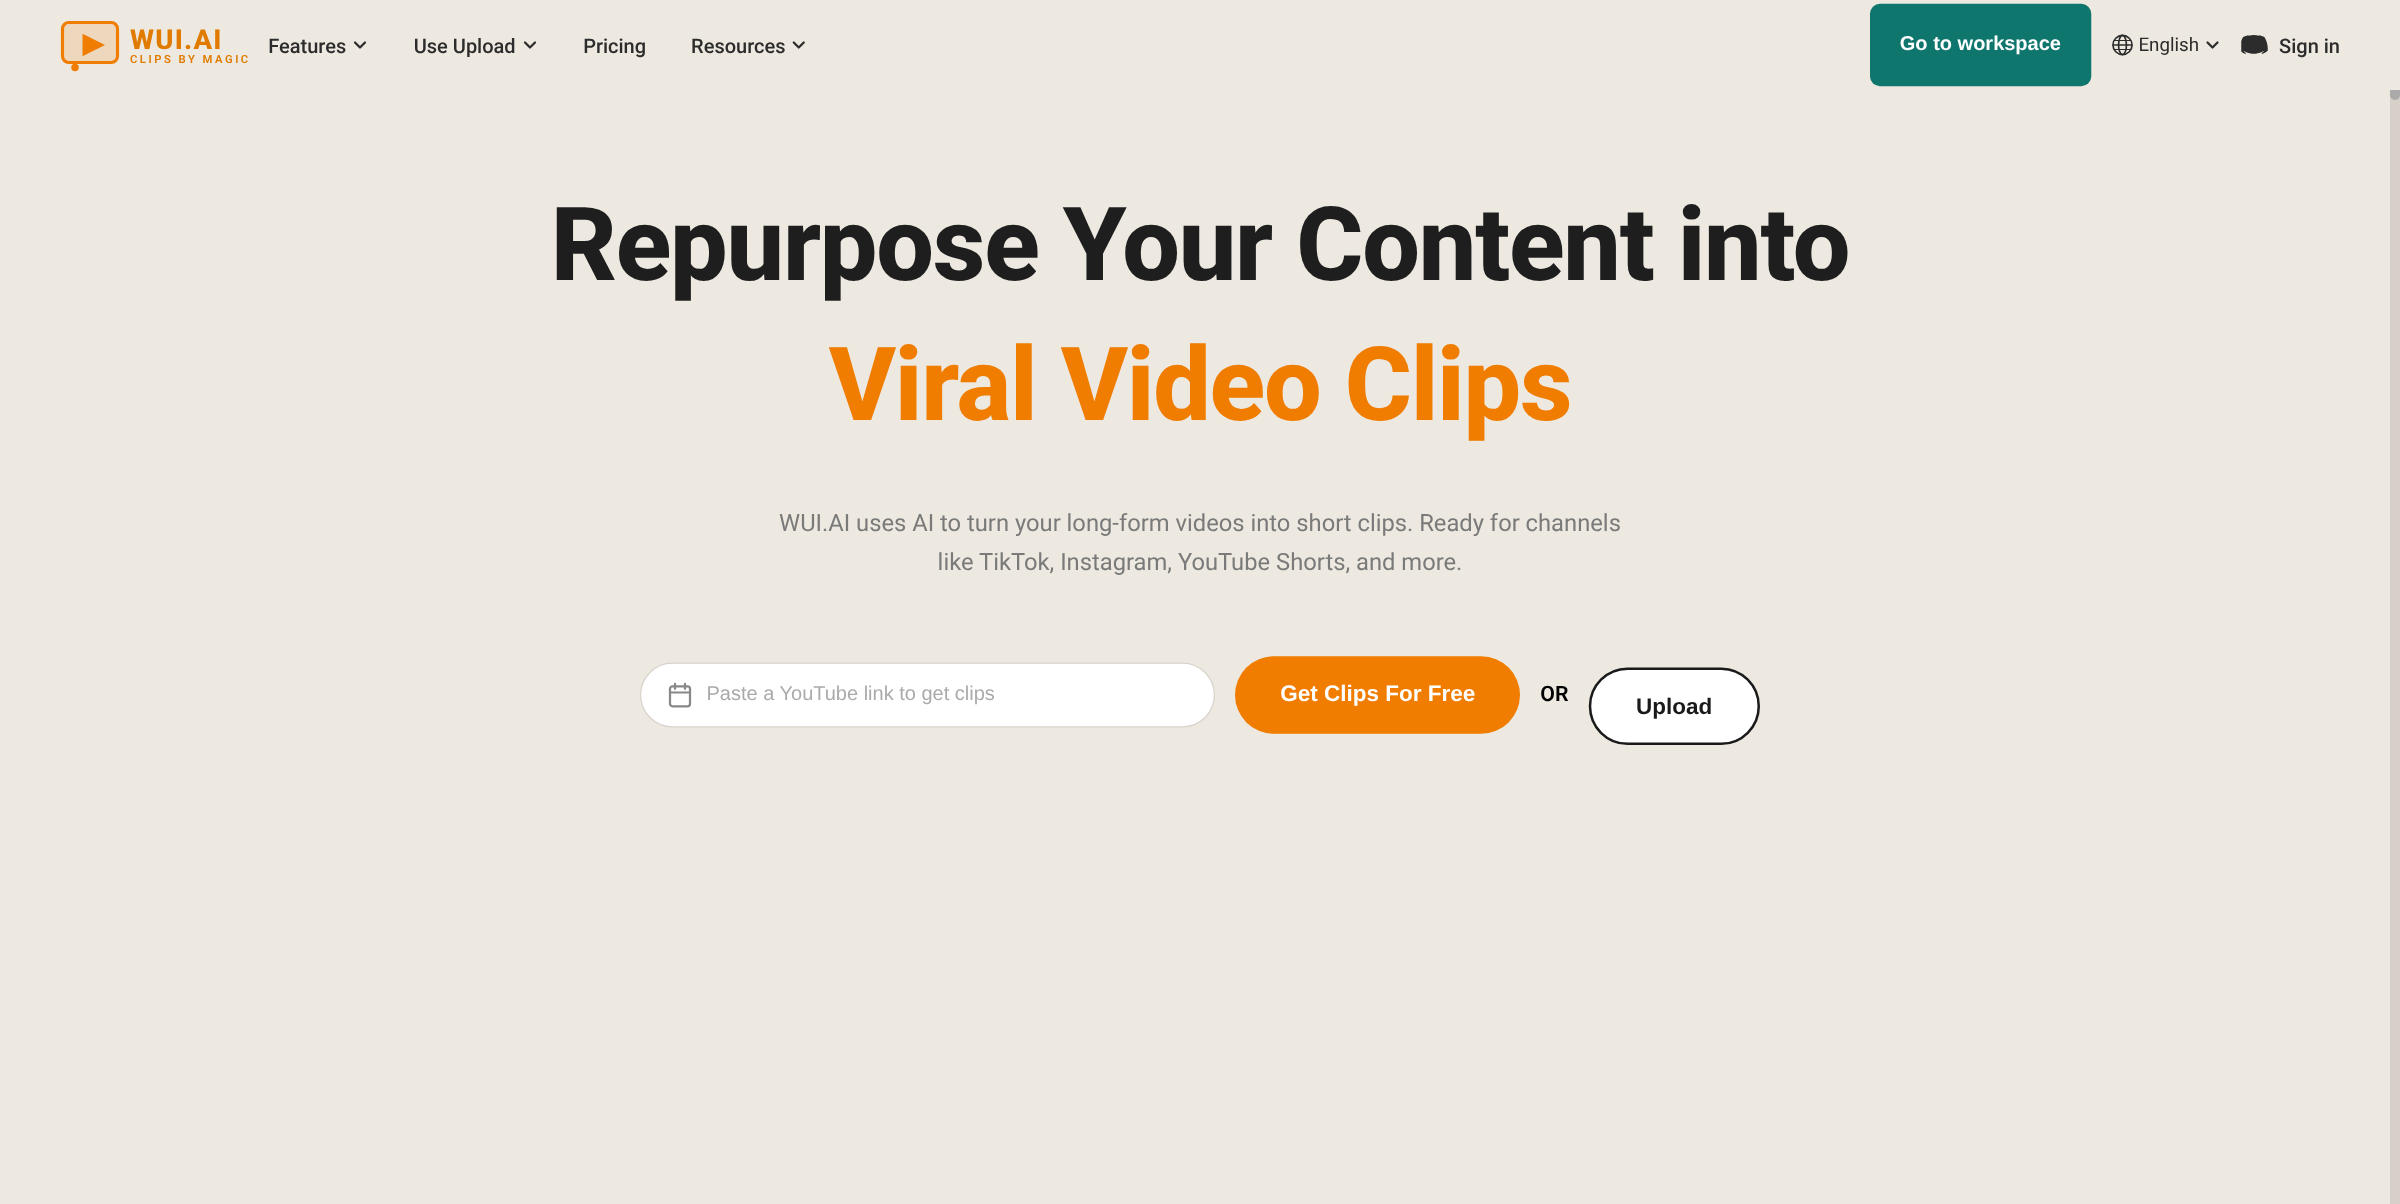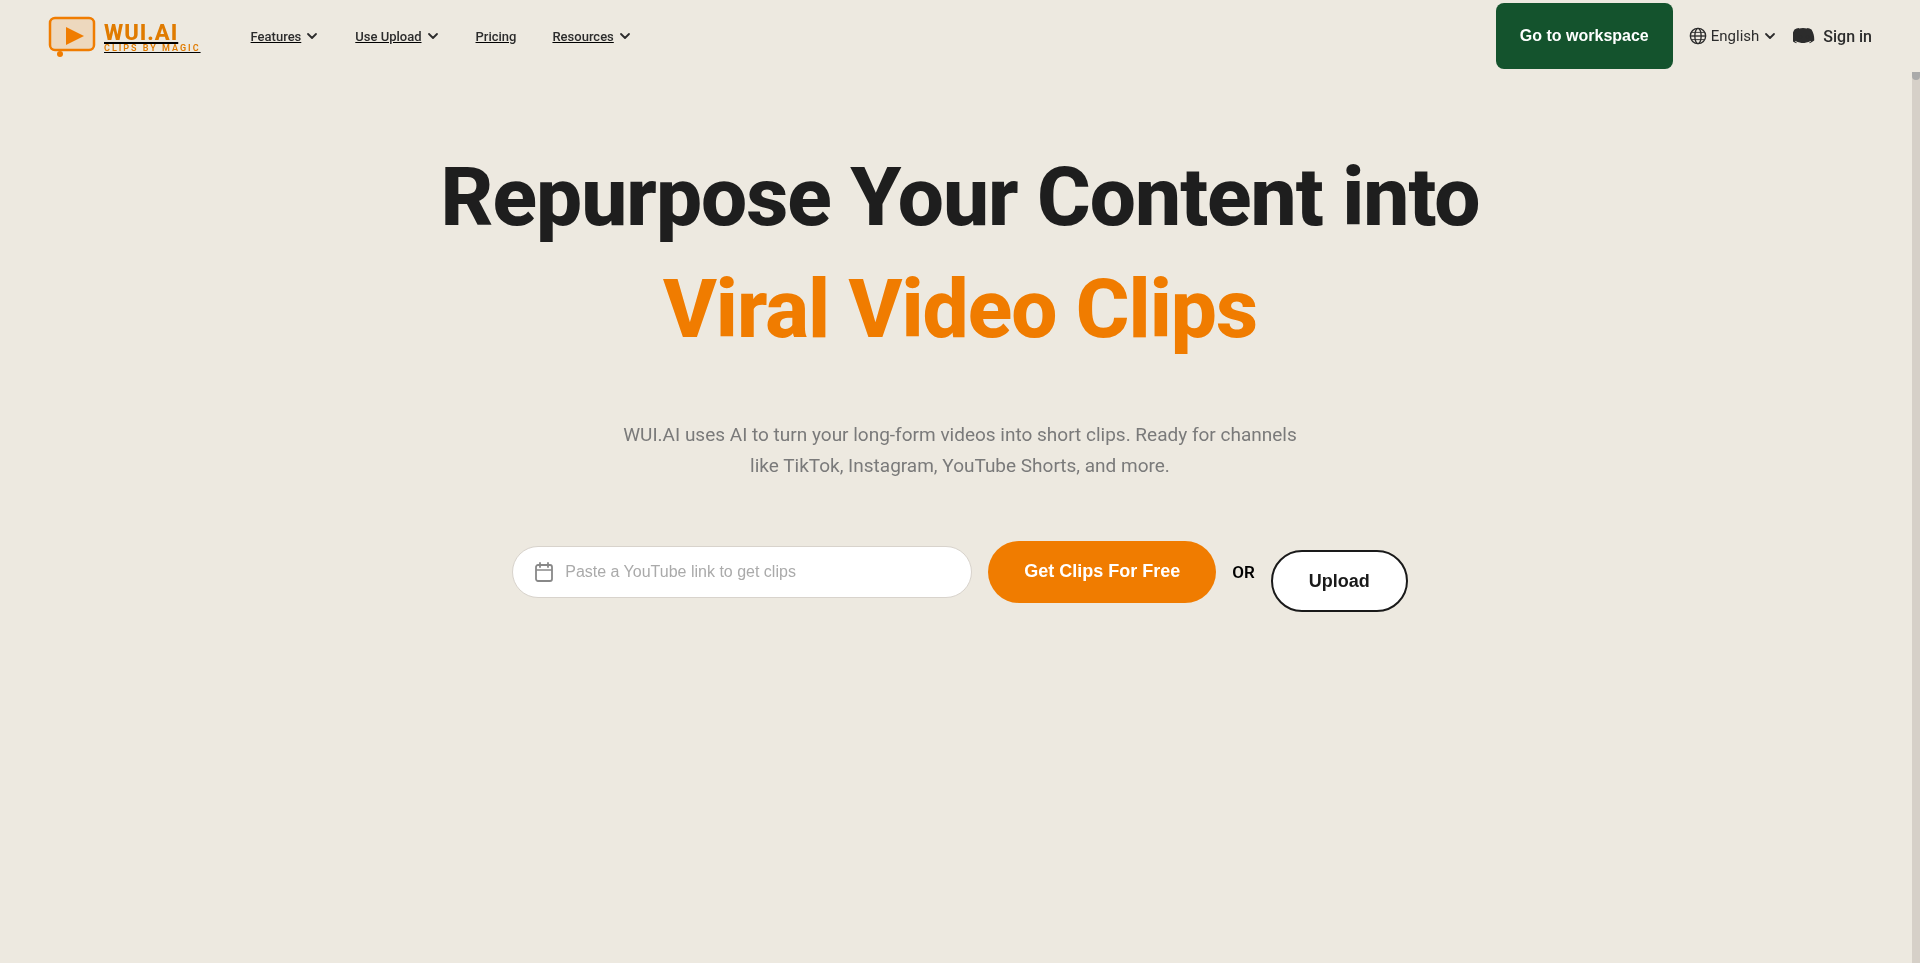--- a/index.html
+++ b/index.html
@@ -24,22 +24,20 @@
       padding: 0 48px;
       height: 72px;
       background-color: #ede9e0;
       position: relative;
       z-index: 10;
     }
 
     .navbar-left {
       display: flex;
       align-items: center;
-      gap: 36px;
-      text-decoration: underline;
     }
 
     .logo-container {
       display: flex;
       align-items: center;
       gap: 8px;
       cursor: pointer;
     }
 
     .logo-icon {
@@ -71,42 +69,42 @@
       display: flex;
       align-items: center;
       gap: 8px;
     }
 
     .nav-item {
       display: flex;
       align-items: center;
       gap: 4px;
       padding: 8px 14px;
-      font-size: 13px;
+      font-size: 16px;
       font-weight: 500;
       color: #2c2c2c;
       cursor: pointer;
       border-radius: 6px;
       transition: background 0.15s;
     }
 
     .chevron-down {
       width: 14px;
       height: 14px;
       display: inline-block;
     }
 
     .navbar-right {
       display: flex;
       align-items: center;
       gap: 16px;
     }
 
     .go-to-workspace-btn {
-      background-color: #14532d;
+      background-color: #0f766e;
       color: #ffffff;
       border: none;
       padding: 24px 24px;
       border-radius: 8px;
       font-size: 16px;
       font-weight: 600;
       cursor: pointer;
       white-space: nowrap;
     }
 
@@ -176,21 +174,21 @@
       line-height: 1.1;
       letter-spacing: -1px;
     }
 
     .hero-title-line2 {
       font-size: 82px;
       font-weight: 800;
       color: #f07c00;
       line-height: 1.1;
       letter-spacing: -1px;
-      margin-bottom: 44px;
+      margin-bottom: 28px;
     }
 
     .hero-subtitle {
       font-size: 19px;
       color: #7a7a7a;
       max-width: 700px;
       line-height: 1.6;
       margin-bottom: 28px;
     }
 

